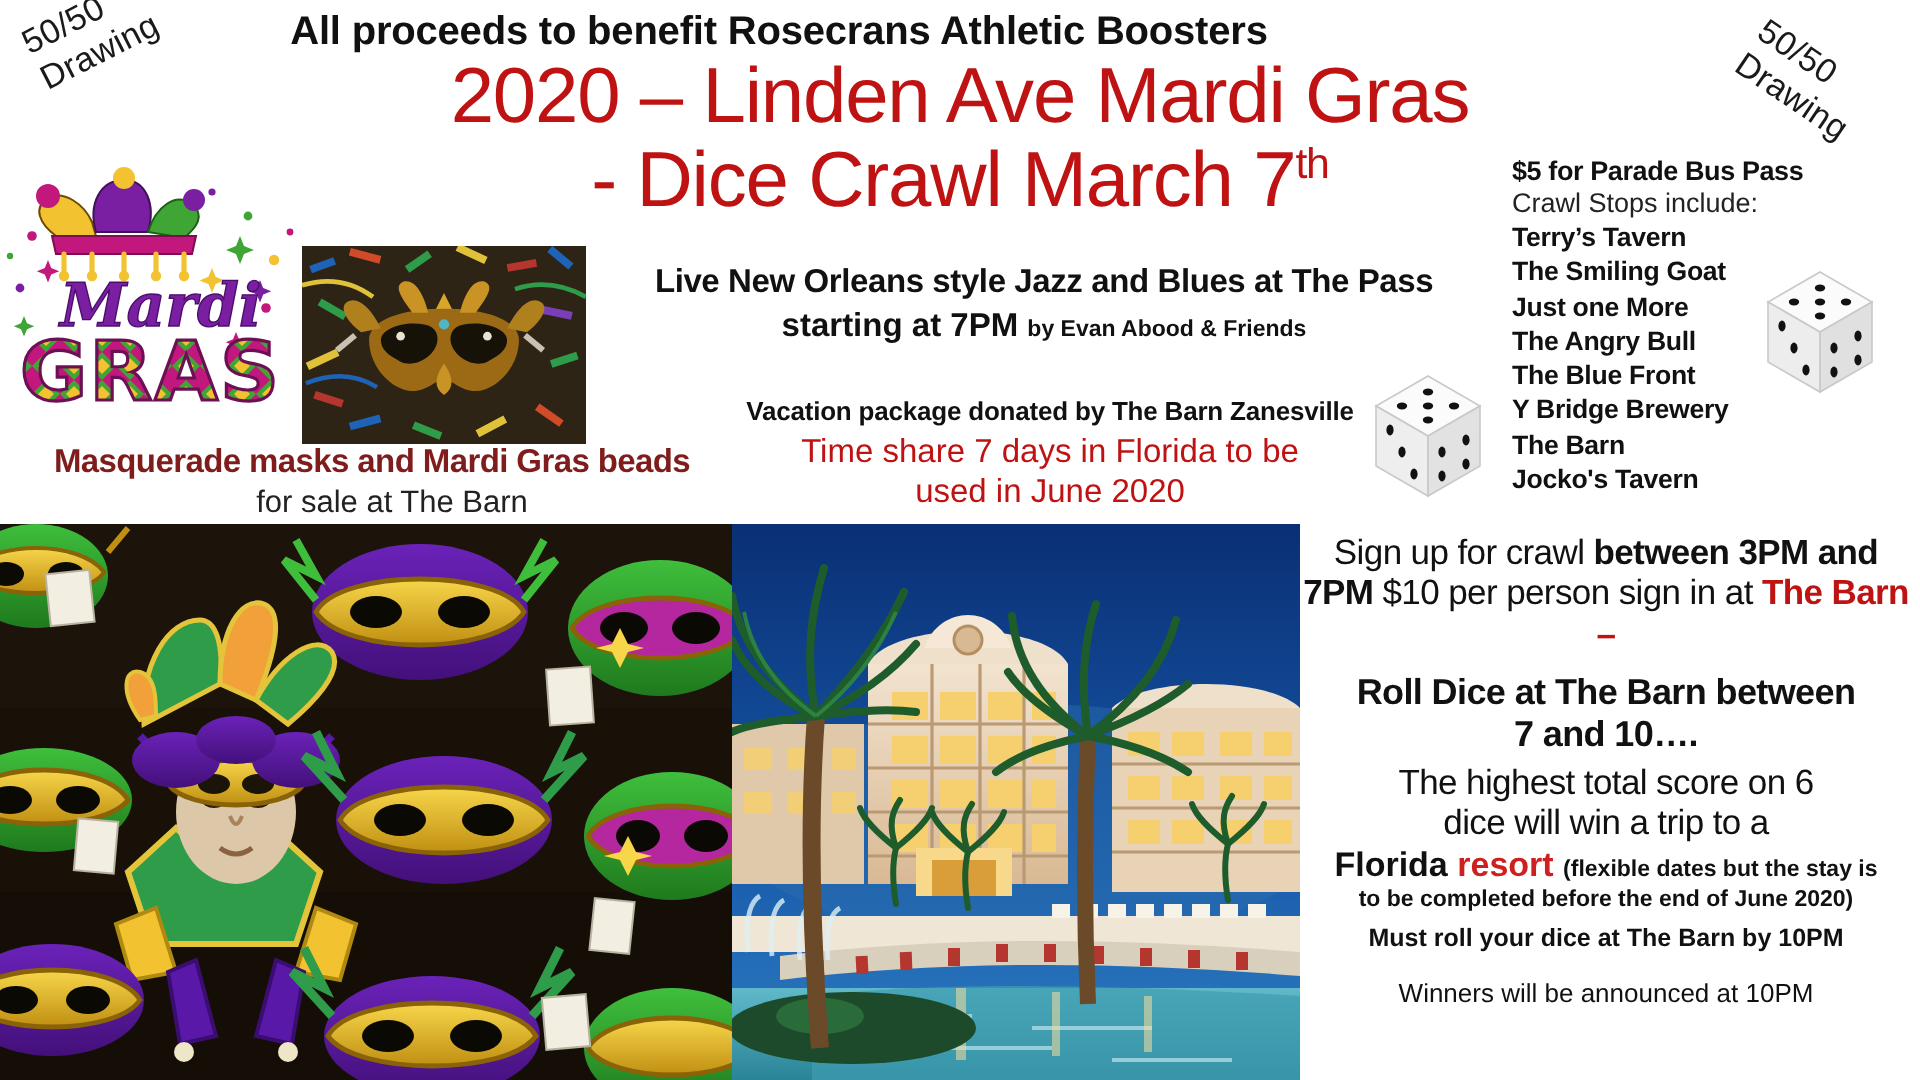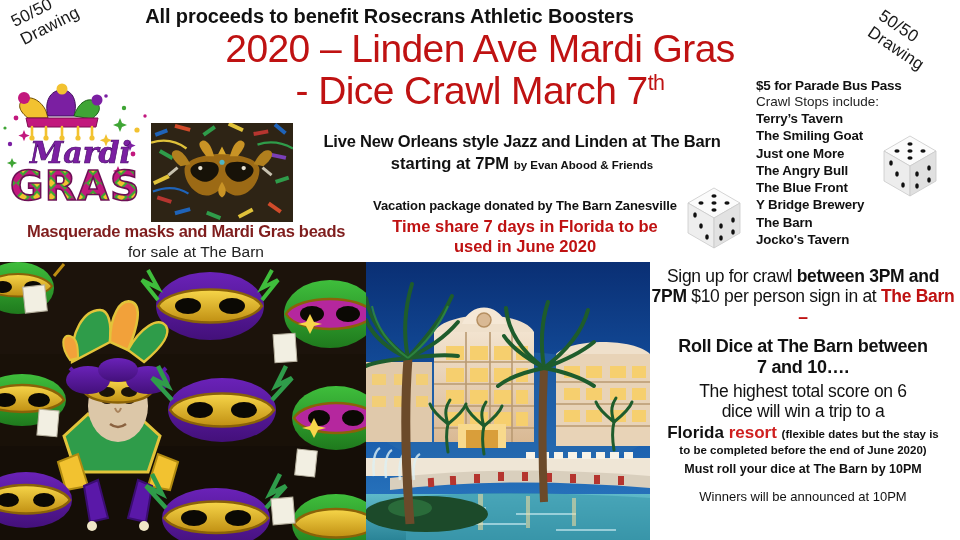--- a/index.html
+++ b/index.html
@@ -34,21 +34,21 @@
 
   
   #jazz-block{left:322px;top:132px;width:400px;text-align:center;}
   #jazz-line1{font-size:16.5px;font-weight:bold;color:#111;letter-spacing:-.2px;}
   #jazz-line2{font-size:16.5px;font-weight:bold;color:#111;margin-top:3px;}
   #jazz-by{font-size:11.5px;font-weight:bold;color:#111;}
 
   #vacation-block{left:340px;top:198px;width:370px;text-align:center;}
   #vacation-donor{font-size:13px;font-weight:bold;color:#111;letter-spacing:-.1px;}
   #vacation-timeshare{
-    font-size:16.5px;font-weight:bold;color:#bf1212;line-height:1.22;margin-top:3px;
+    font-size:16.5px;font-weight:normal;color:#bf1212;line-height:1.22;margin-top:3px;
   }
 
   
   #masks-caption{left:0px;top:222px;width:372px;text-align:center;}
   #masks-caption .l1{font-size:16.5px;font-weight:bold;color:#7f1d1d;letter-spacing:-.3px;}
   #masks-caption .l2{font-size:15.5px;font-weight:400;color:#222;margin-top:2px;padding-left:20px;}
 
   
   #stops-block{left:756px;top:78px;width:200px;}
   #bus-pass{font-size:13.5px;font-weight:bold;color:#111;letter-spacing:-.2px;}
@@ -187,21 +187,21 @@
         <path d="M88 34 C94 26 98 20 92 18 C86 17 82 26 80 34 Z" fill="#c99325"></path>
         <path d="M72 60 C68 66 66 72 72 76 C78 72 76 66 72 60 Z" fill="#c99325"></path>
         <circle cx="50" cy="46" r="2.2" fill="#e8e2d2"></circle>
         <circle cx="94" cy="46" r="2.2" fill="#e8e2d2"></circle>
         <circle cx="72" cy="40" r="2.6" fill="#4fb6c6"></circle>
       </g>
     </svg>
   </div>
 
   <div class="abs" id="jazz-block">
-    <div id="jazz-line1">Live New Orleans style Jazz and Linden at The Barn</div>
+    <div id="jazz-line1">Live New Orleans style Jazz and Blues at The Pass</div>
     <div id="jazz-line2"><span>starting at 7PM</span>
       <span id="jazz-by">by Evan Abood &amp; Friends</span></div>
   </div>
 
   <div class="abs" id="vacation-block">
     <div id="vacation-donor">Vacation package donated by The Barn Zanesville</div>
     <div id="vacation-timeshare">
       <div>Time share 7 days in Florida to be</div>
       <div>used in June 2020</div>
     </div>

